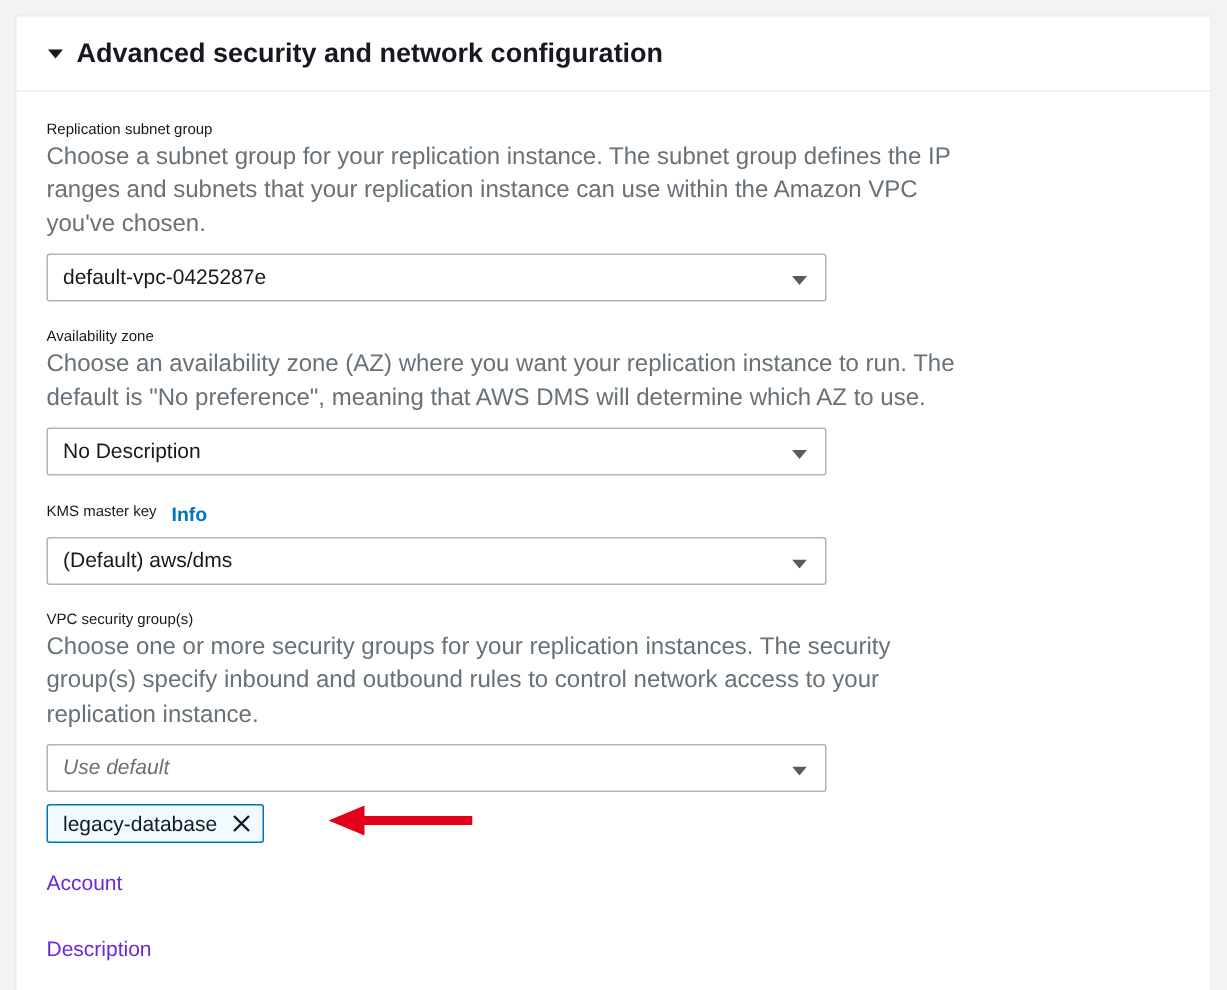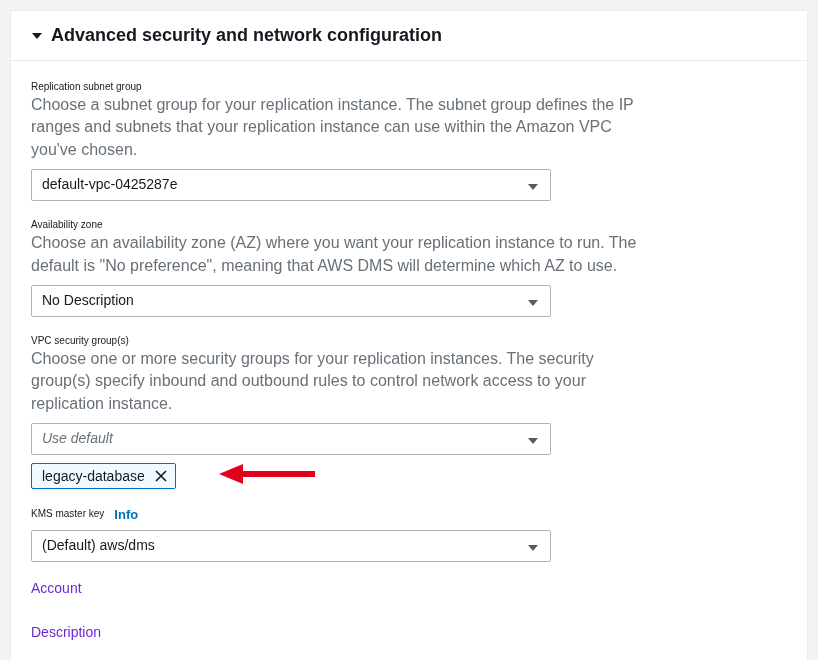--- a/index.html
+++ b/index.html
@@ -149,20 +149,35 @@
             </svg>
         </span>
       </div>
     </div>
 
     <div class="field-group">
       <div class="field-label">Availability zone</div>
       <div class="field-desc">Choose an availability zone (AZ) where you want your replication instance to run. The default is "No preference", meaning that AWS DMS will determine which AZ to use.</div>
       <div class="select-box">
         <span>No Description</span>
+        <span class="caret-down">
+          <svg width="10" height="6" viewBox="0 0 10 6">
+              <path d="M0 0 L5 6 L10 0 Z" fill="#545b64"></path>
+            </svg>
+        </span>
+      </div>
+    </div>
+
+    <div class="field-group">
+      <div class="label-row">
+        <span class="field-label">KMS master key</span>
+        <span class="info-link">Info</span>
+      </div>
+      <div class="select-box">
+        <span>(Default) aws/dms</span>
         <span class="caret-down">
           <svg width="10" height="6" viewBox="0 0 10 6">
               <path d="M0 0 L5 6 L10 0 Z" fill="#545b64"></path>
             </svg>
         </span>
       </div>
     </div>
 
     <div class="field-group">
       <div class="field-label">VPC security group(s)</div>
@@ -186,33 +201,18 @@
         </div>
         <div class="arrow-annotation" style="left:188px;top:6px;">
           <svg width="96" height="26" viewBox="0 0 96 26">
             <line x1="96" y1="13" x2="18" y2="13" stroke="#e3001b" stroke-width="6"></line>
             <polygon points="0,13 24,3 24,23" fill="#e3001b"></polygon>
           </svg>
         </div>
       </div>
     </div>
 
-    <div class="field-group">
-      <div class="label-row">
-        <span class="field-label">KMS master key</span>
-        <span class="info-link">Info</span>
-      </div>
-      <div class="select-box">
-        <span>(Default) aws/dms</span>
-        <span class="caret-down">
-          <svg width="10" height="6" viewBox="0 0 10 6">
-              <path d="M0 0 L5 6 L10 0 Z" fill="#545b64"></path>
-            </svg>
-        </span>
-      </div>
-    </div>
-
     <div class="static-label">Account</div>
     <div class="static-label">Description</div>
     <div class="static-label" style="margin-bottom:0">Key ARN</div>
 
   </div>
 </div>
 
 </body></html>

